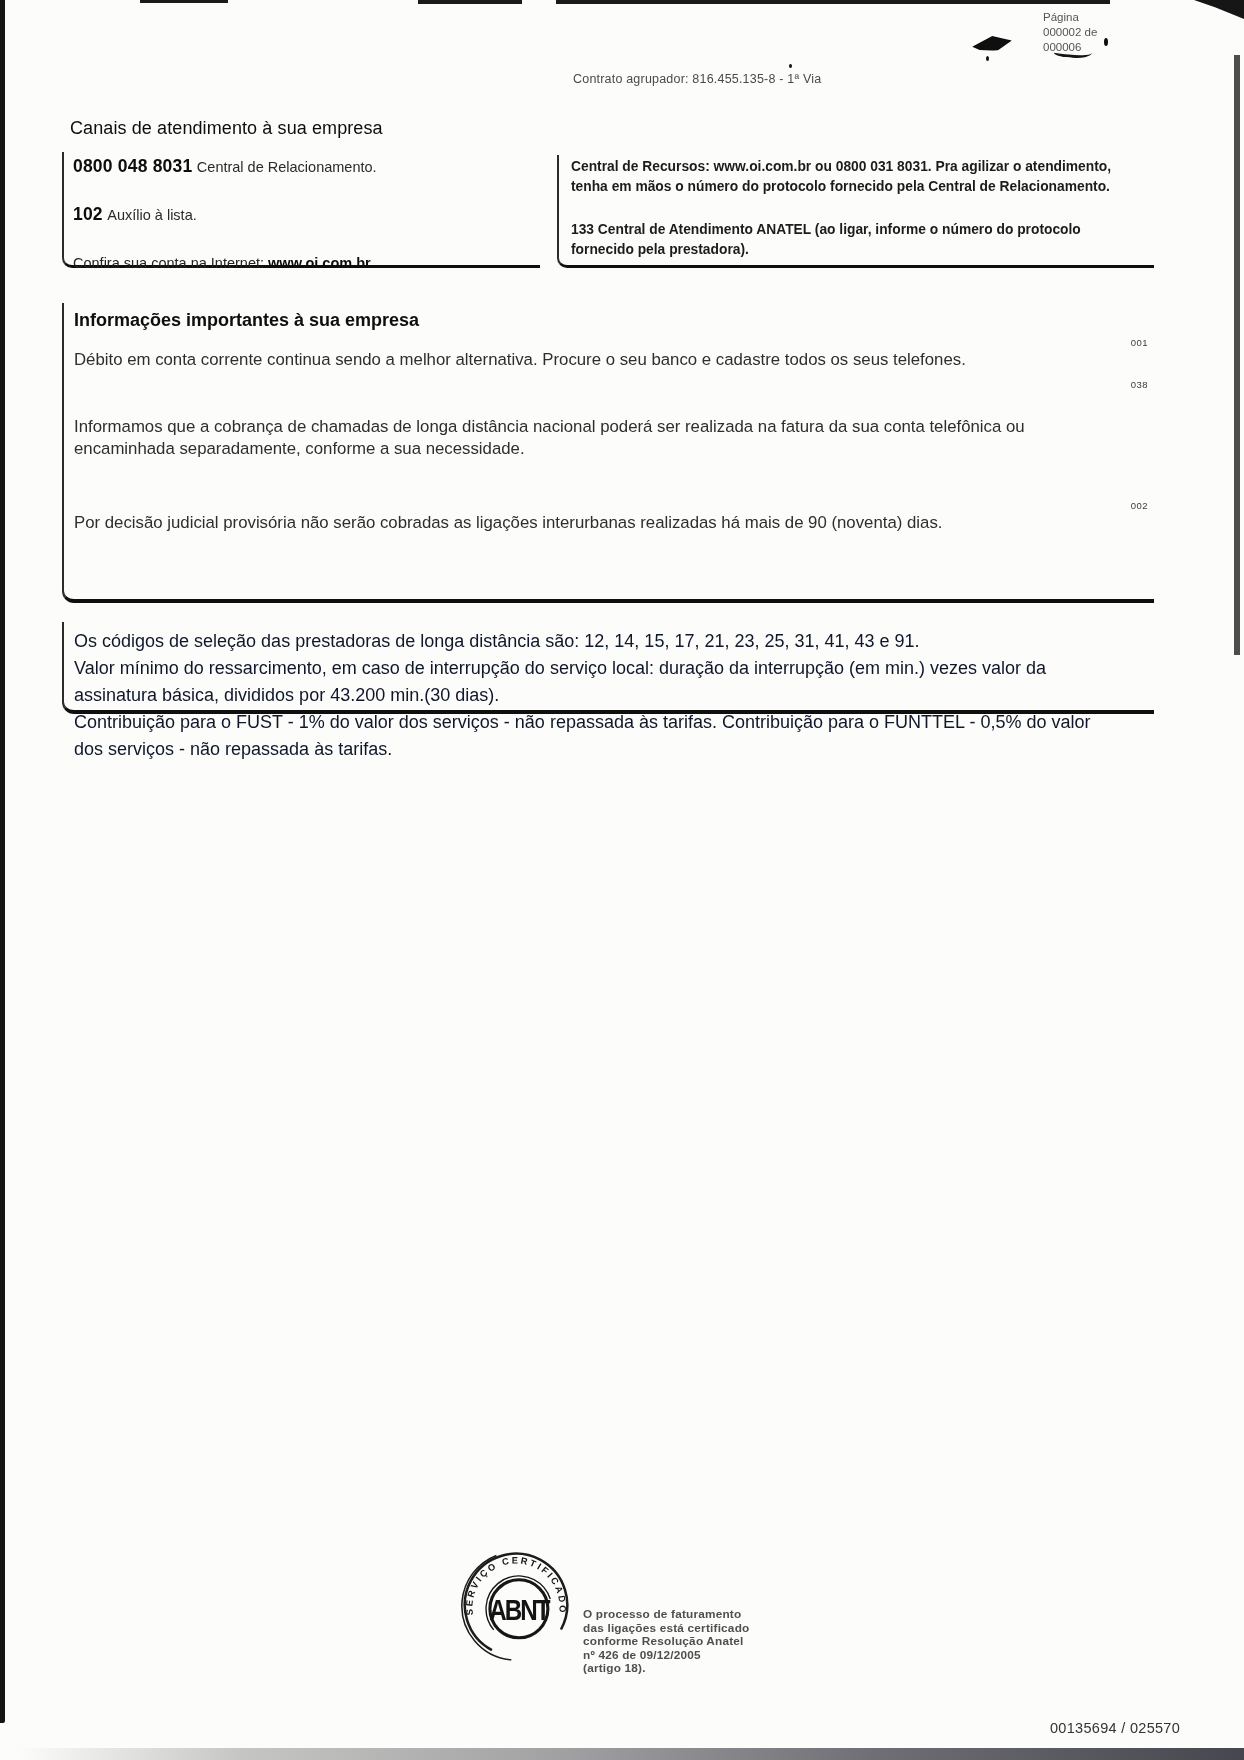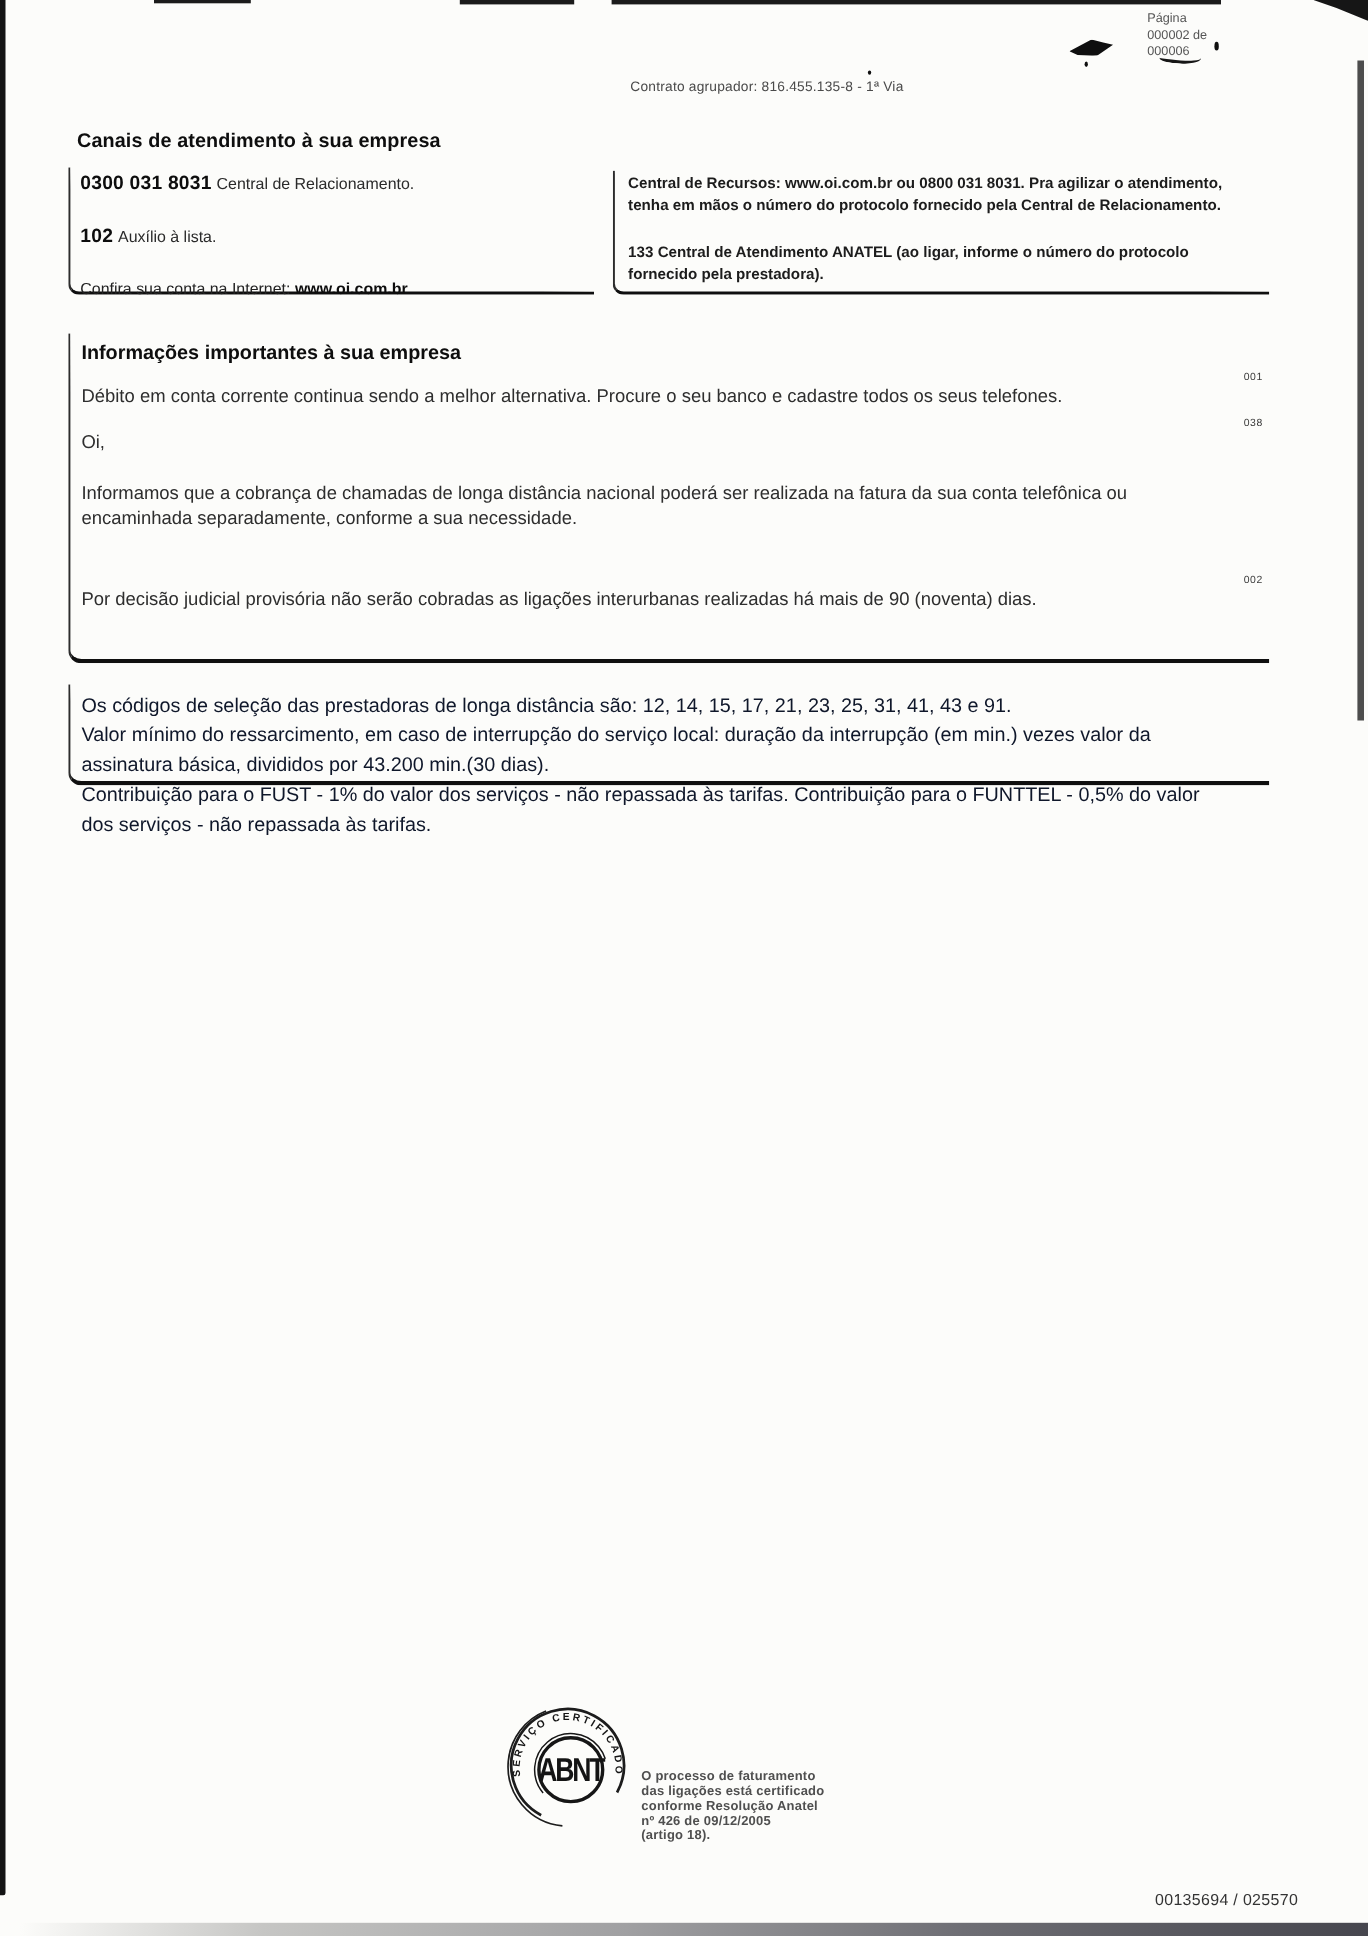--- a/index.html
+++ b/index.html
@@ -30,21 +30,21 @@
   .dot-b { left:789px;  top:64px; width:3px; height:4px; }
   .dot-c { left:986px;  top:56px; width:3px; height:5px; }
   .swoosh       { position:absolute; left:1054px; top:46px; width:38px; height:12px;
                   border-bottom:3px solid #161616; border-radius:0 0 60% 30%; transform: rotate(6deg); }
   .band-bottom  { position:absolute; left:18px; top:1748px; width:1226px; height:12px;
                   background: linear-gradient(to right, rgba(200,200,198,0) 0%, #c6c6c4 18%, #a0a0a2 45%, #6e6e74 70%, #46464e 100%); }
   
   .contrato { position:absolute; left:573px; top:72px; font-size:12.5px; color:#4a4a4a; letter-spacing:.2px; }
   .pagina   { position:absolute; left:1043px; top:10px; font-size:11.5px; color:#555; line-height:15px; }
   
-  .canais-title { position:absolute; left:70px; top:118px; font-size:18px; font-weight:bold; color:#0e0e0e; letter-spacing:.1px; }
+  .canais-title { position:absolute; left:70px; top:118px; font-size:18px; font-weight:normal; color:#0e0e0e; letter-spacing:.1px; }
   .box {
     position:absolute;
     border-left: 2px solid #2c2c2c;
     border-bottom: 3px solid #0f0f0f;
     border-bottom-left-radius: 10px;
   }
   .canais-box  { left:62px; top:152px; width:478px; height:116px; padding: 4px 0 0 9px; }
   .row1 { margin-top: 0; }
   .row2 { margin-top: 27px; }
   .row3 { margin-top: 30px; font-size: 14.5px; color:#222; }
@@ -98,21 +98,21 @@
   <div class="contrato">Contrato agrupador: 816.455.135-8 - 1ª Via</div>
   <div class="pagina">
     <div>Página</div>
     <div>000002 de</div>
     <div>000006</div>
   </div>
 
   <div class="canais-title">Canais de atendimento à sua empresa</div>
   <div class="box canais-box">
     <div class="row1">
-      <span class="num-big">0300 031 8031</span>
+      <span class="num-big">0800 048 8031</span>
       <span class="num-label">Central de Relacionamento.</span>
     </div>
     <div class="row2">
       <span class="num-big">102</span>
       <span class="num-label">Auxílio à lista.</span>
     </div>
     <div class="row3">
       <span>Confira sua conta na Internet: </span><span class="url-bold">www.oi.com.br</span>
     </div>
   </div>
@@ -120,21 +120,20 @@
   <div class="box recursos-box">
     <p>Central de Recursos: www.oi.com.br ou 0800 031 8031. Pra agilizar o atendimento, tenha em mãos o número do protocolo fornecido pela Central de Relacionamento.</p>
     <p>133 Central de Atendimento ANATEL (ao ligar, informe o número do protocolo fornecido pela prestadora).</p>
   </div>
 
   <div class="box info-box">
     <div class="info-title">Informações importantes à sua empresa</div>
     <div class="code c1">001</div>
     <div class="msg">Débito em conta corrente continua sendo a melhor alternativa. Procure o seu banco e cadastre todos os seus telefones.</div>
     <div class="code c2">038</div>
-    <div class="saudacao">Oi,</div>
     <div class="msg msg-wrap msg-informamos">Informamos que a cobrança de chamadas de longa distância nacional poderá ser realizada na fatura da sua conta telefônica ou encaminhada separadamente, conforme a sua necessidade.</div>
     <div class="code c3">002</div>
     <div class="msg">Por decisão judicial provisória não serão cobradas as ligações interurbanas realizadas há mais de 90 (noventa) dias.</div>
   </div>
 
   <div class="box notas-box">
     <span>Os códigos de seleção das prestadoras de longa distância são: 12, 14, 15, 17, 21, 23, 25, 31, 41, 43 e 91.</span><br>
     <span>Valor mínimo do ressarcimento, em caso de interrupção do serviço local: duração da interrupção (em min.) vezes valor da assinatura básica, divididos por 43.200 min.(30 dias).</span><br>
     <span>Contribuição para o FUST - 1% do valor dos serviços - não repassada às tarifas.  Contribuição para o FUNTTEL - 0,5% do valor dos serviços - não repassada às tarifas.</span>
   </div>

